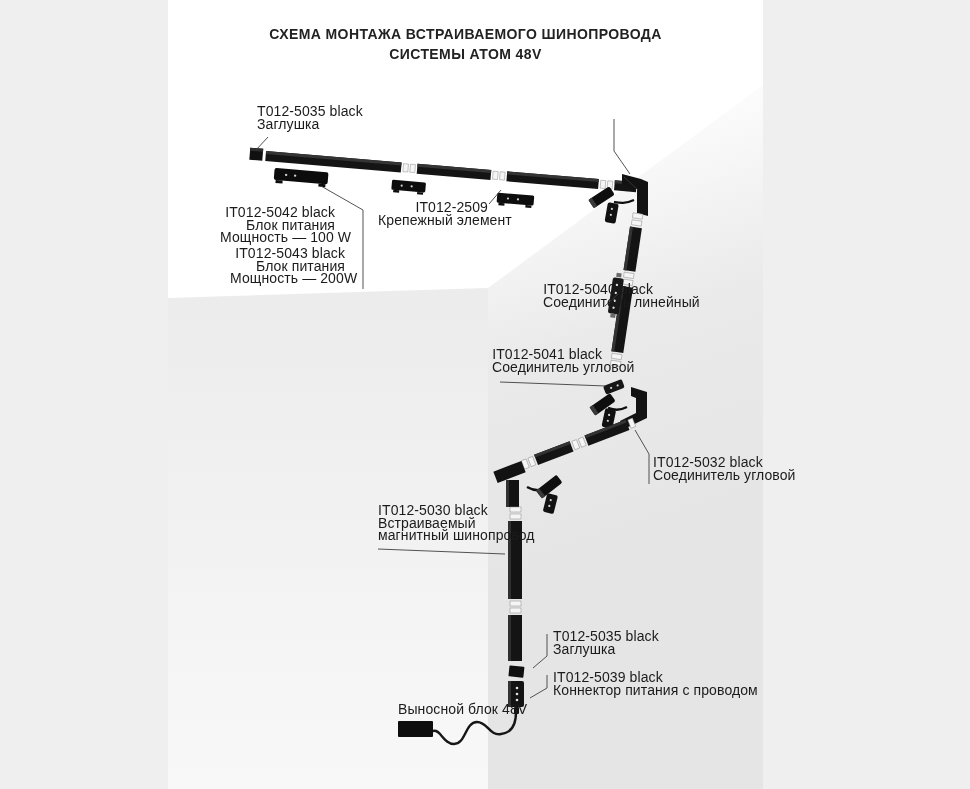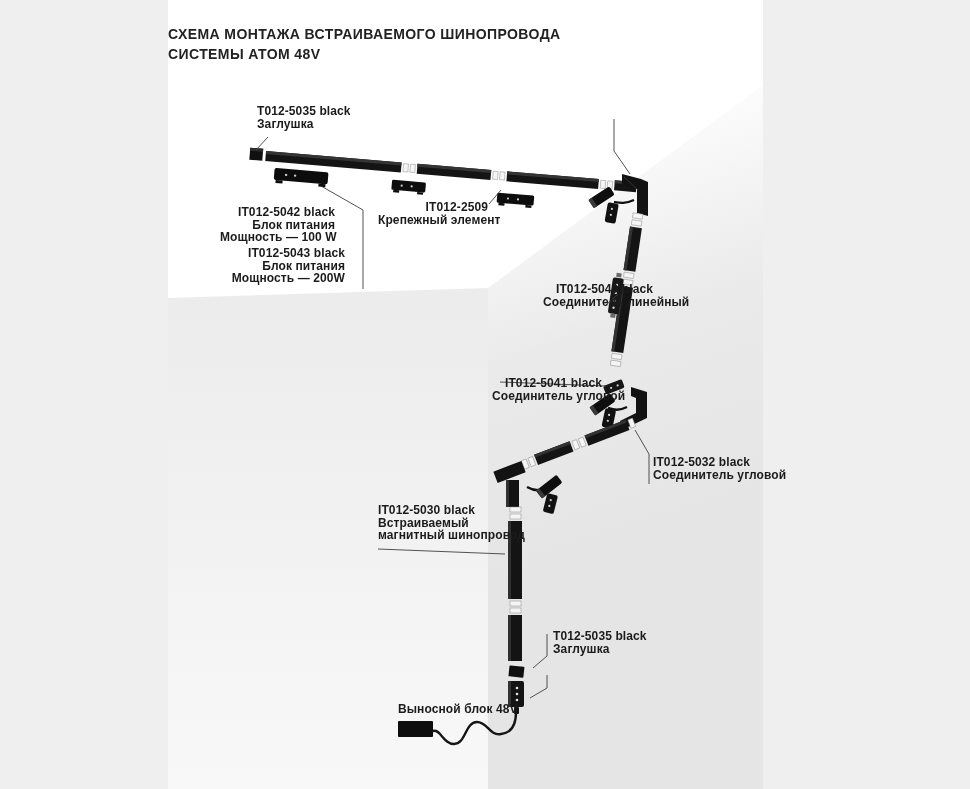--- a/index.html
+++ b/index.html
@@ -4,25 +4,25 @@
 <style>
   html,body{margin:0;padding:0;}
   .page{
     position:relative;width:970px;height:789px;overflow:hidden;
     background:#efefef;
     font-family:"Liberation Sans",sans-serif;
   }
   .panel{position:absolute;left:168px;top:0;width:595px;height:789px;background:#ffffff;}
   svg.scene{position:absolute;left:0;top:0;}
   .title{
-    position:absolute;left:168px;top:24px;width:595px;text-align:left;
+    position:absolute;left:168px;top:24px;width:595px;text-align:center;
     font-weight:700;font-size:14px;line-height:20px;color:#222;letter-spacing:.4px;
   }
   .plabel{
-    position:absolute;font-weight:700;font-size:12px;line-height:12.5px;
+    position:absolute;font-weight:400;font-size:14px;line-height:12.5px;
     color:#1b1b1b;letter-spacing:.1px;white-space:nowrap;
   }
   .plabel span{display:block;}
   .r{text-align:right;}
   .l{text-align:left;}
 </style>
 </head>
 <body>
 
 <div class="page">
@@ -242,38 +242,42 @@
   <div class="plabel r" style="left:378px;top:201px;width:110px;">
     <span>IT012-2509</span>
     <span>Крепежный элемент</span>
   </div>
 
   <div class="plabel r" style="left:506px;top:283px;width:110px;margin-left:37px;">
     <span>IT012-5040 black</span>
     <span>Соединитель линейный</span>
   </div>
 
-  <div class="plabel r" style="left:492px;top:348px;width:110px;margin-top:29px;">
+  <div class="plabel r" style="left:492px;top:348px;width:110px;">
     <span>IT012-5041 black</span>
     <span>Соединитель угловой</span>
   </div>
 
   <div class="plabel l" style="left:653px;top:456px;width:110px;">
     <span>IT012-5032 black</span>
     <span>Соединитель угловой</span>
   </div>
 
   <div class="plabel l" style="left:378px;top:504px;width:115px;">
     <span>IT012-5030 black</span>
     <span>Встраиваемый</span>
     <span>магнитный шинопровод</span>
   </div>
 
   <div class="plabel l" style="left:553px;top:630px;width:100px;">
     <span>T012-5035 black</span>
     <span>Заглушка</span>
   </div>
 
+  <div class="plabel l" style="left:553px;top:671px;width:145px;">
+    <span>IT012-5039 black</span>
+    <span>Коннектор питания с проводом</span>
+  </div>
 
   <div class="plabel l" style="left:398px;top:703px;width:110px;">
     <span>Выносной блок 48V</span>
   </div>
 </div>
 
 </body></html>

